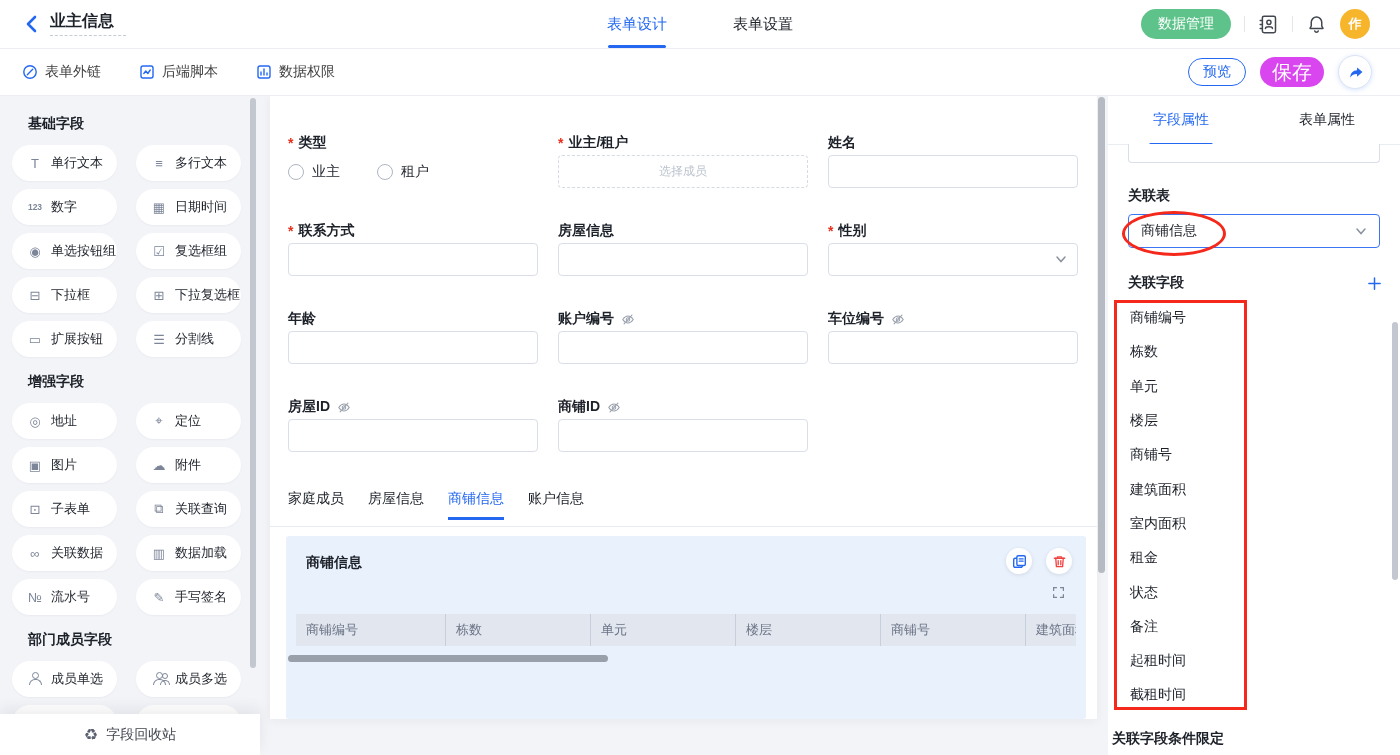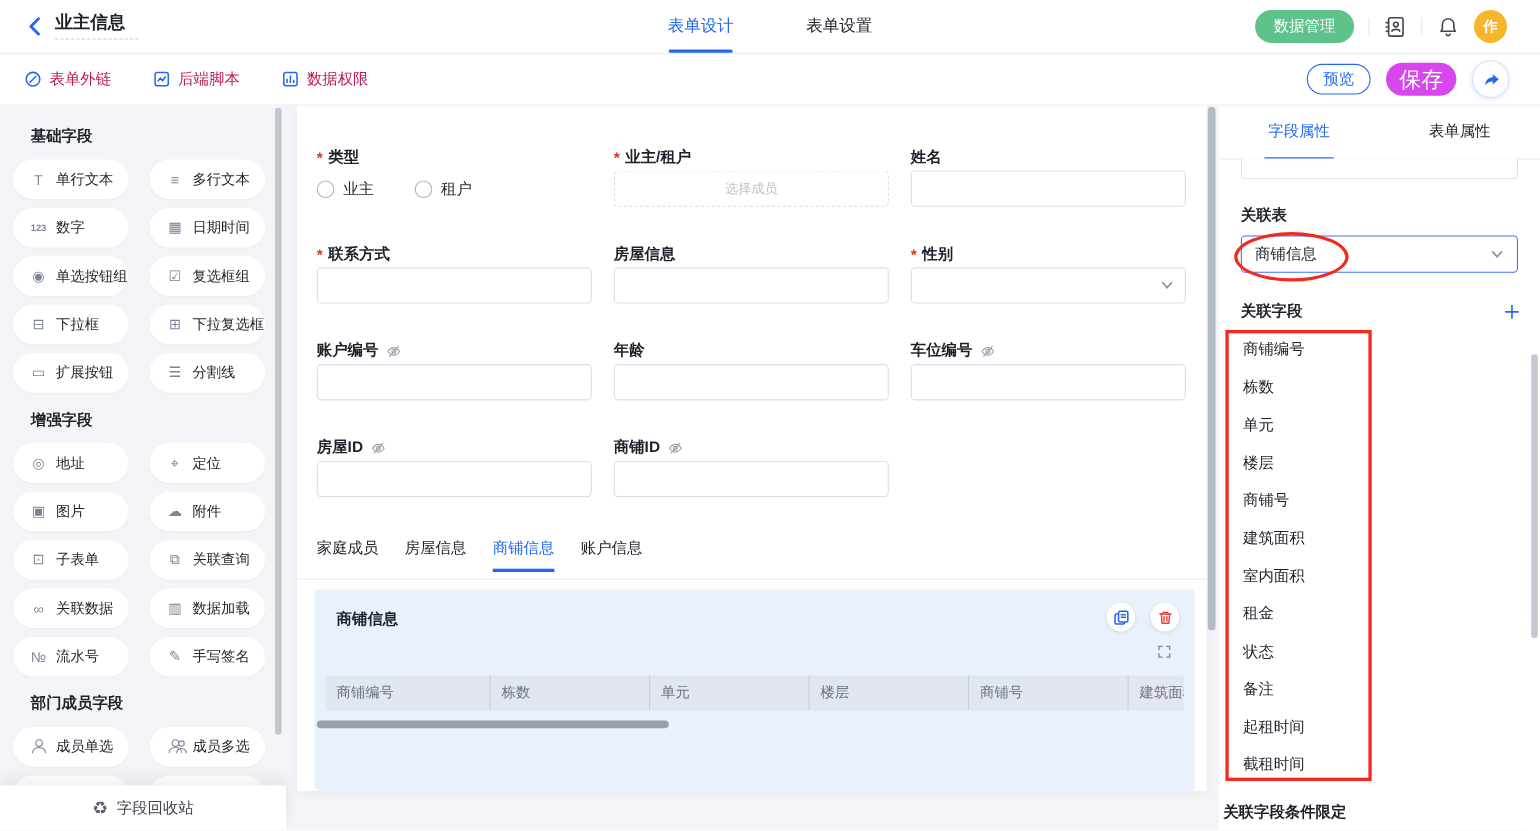--- a/index.html
+++ b/index.html
@@ -19,21 +19,21 @@
   .htab.active::after{content:"";position:absolute;left:50%;transform:translateX(-50%);bottom:0;width:58px;height:3px;background:#2468f2;border-radius:2px}
   .header-right{position:absolute;right:30px;top:0;height:48px;display:flex;align-items:center;gap:13px}
   .btn-green{height:30px;padding:0 17px;border-radius:16px;background:#5dc38a;color:#fff;font-size:14px;display:flex;align-items:center;border:none;cursor:pointer}
   .vdiv{width:1px;height:16px;background:#e4e6eb}
   .hicon{cursor:pointer}
   .avatar{width:30px;height:30px;border-radius:50%;background:#f7b52c;color:#fff;font-size:13px;font-weight:700;display:flex;align-items:center;justify-content:center;cursor:pointer}
 
   
   .toolbar{position:absolute;top:49px;left:0;width:100%;height:46px;background:#fff;border-bottom:1px solid #eceef3;z-index:4}
   .toolbar-left{position:absolute;left:22px;top:0;height:46px;display:flex;align-items:center;gap:38px}
-  .tool-link{display:flex;align-items:center;gap:7px;color:#be185d;font-size:14px;cursor:pointer}
+  .tool-link{display:flex;align-items:center;gap:7px;color:#404040;font-size:14px;cursor:pointer}
   .toolbar-right{position:absolute;right:28px;top:0;height:46px;display:flex;align-items:center;gap:14px}
   .btn-preview{width:58px;height:28px;border-radius:15px;border:1px solid #2468f2;background:#fff;color:#2468f2;font-size:14px;display:flex;align-items:center;justify-content:center;cursor:pointer}
   .btn-save{width:64px;height:30px;border-radius:16px;border:none;background:#d946ef;color:#fff;font-size:20px;display:flex;align-items:center;justify-content:center;cursor:pointer}
   .btn-share{width:32px;height:32px;border-radius:50%;background:#fff;border:1px solid #dbe3f5;box-shadow:0 1px 5px rgba(36,104,242,.18);display:flex;align-items:center;justify-content:center;cursor:pointer}
 
   
   .sidebar{position:absolute;left:0;top:95px;bottom:0;width:260px;box-sizing:border-box;padding:20px 0 0 12px;overflow:hidden}
   .side-title{font-size:14px;font-weight:700;margin:0 0 12px 16px}
   .pill-grid{display:grid;grid-template-columns:105px 105px;gap:8px 19px;margin-bottom:16px}
   .pill{height:36px;background:#fff;border-radius:18px;display:flex;align-items:center;gap:8px;padding-left:15px;font-size:13px;box-shadow:0 1px 2px rgba(31,35,41,.04);cursor:grab;white-space:nowrap}
@@ -355,36 +355,36 @@
           <span class="chev">
               <svg width="12" height="9" viewBox="0 0 12 9" fill="none" stroke="#8a919f" stroke-width="1.5" stroke-linecap="round">
                 <path d="M2 2 L6 6.5 L10 2"></path>
               </svg>
             </span>
         </div>
       </div>
 
       <div class="fld">
         <div class="flabel">
+            <span>年龄</span>
+          </div>
+        <div class="ctrl"></div>
+      </div>
+
+      <div class="fld">
+        <div class="flabel">
             <span>账户编号</span>
           <span class="eye">
               <svg width="14" height="13" viewBox="0 0 16 14" fill="none" stroke="#9aa1ad" stroke-width="1.2">
                 <path d="M2 7c1.9-2.8 4-4 6-4s4.1 1.2 6 4c-1.9 2.8-4 4-6 4S3.9 9.8 2 7z"></path>
                 <circle cx="8" cy="7" r="2"></circle>
                 <path d="M3.5 12 L12.5 2" stroke-linecap="round"></path>
               </svg>
             </span>
         </div>
-        <div class="ctrl"></div>
-      </div>
-
-      <div class="fld">
-        <div class="flabel">
-            <span>年龄</span>
-          </div>
         <div class="ctrl"></div>
       </div>
 
       <div class="fld">
         <div class="flabel">
             <span>车位编号</span>
           <span class="eye">
               <svg width="14" height="13" viewBox="0 0 16 14" fill="none" stroke="#9aa1ad" stroke-width="1.2">
                 <path d="M2 7c1.9-2.8 4-4 6-4s4.1 1.2 6 4c-1.9 2.8-4 4-6 4S3.9 9.8 2 7z"></path>
                 <circle cx="8" cy="7" r="2"></circle>

